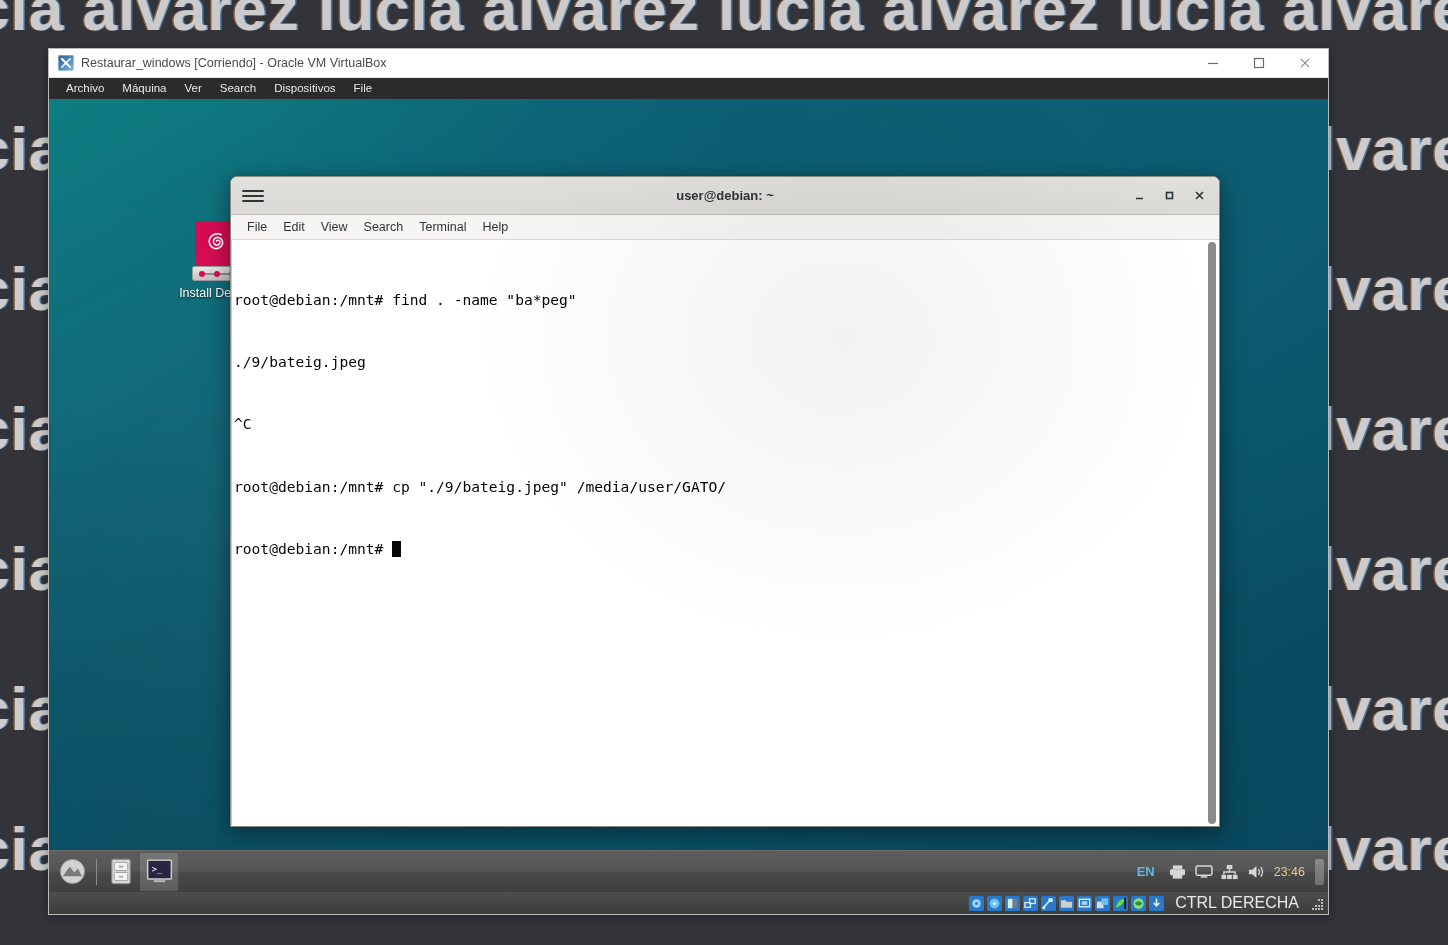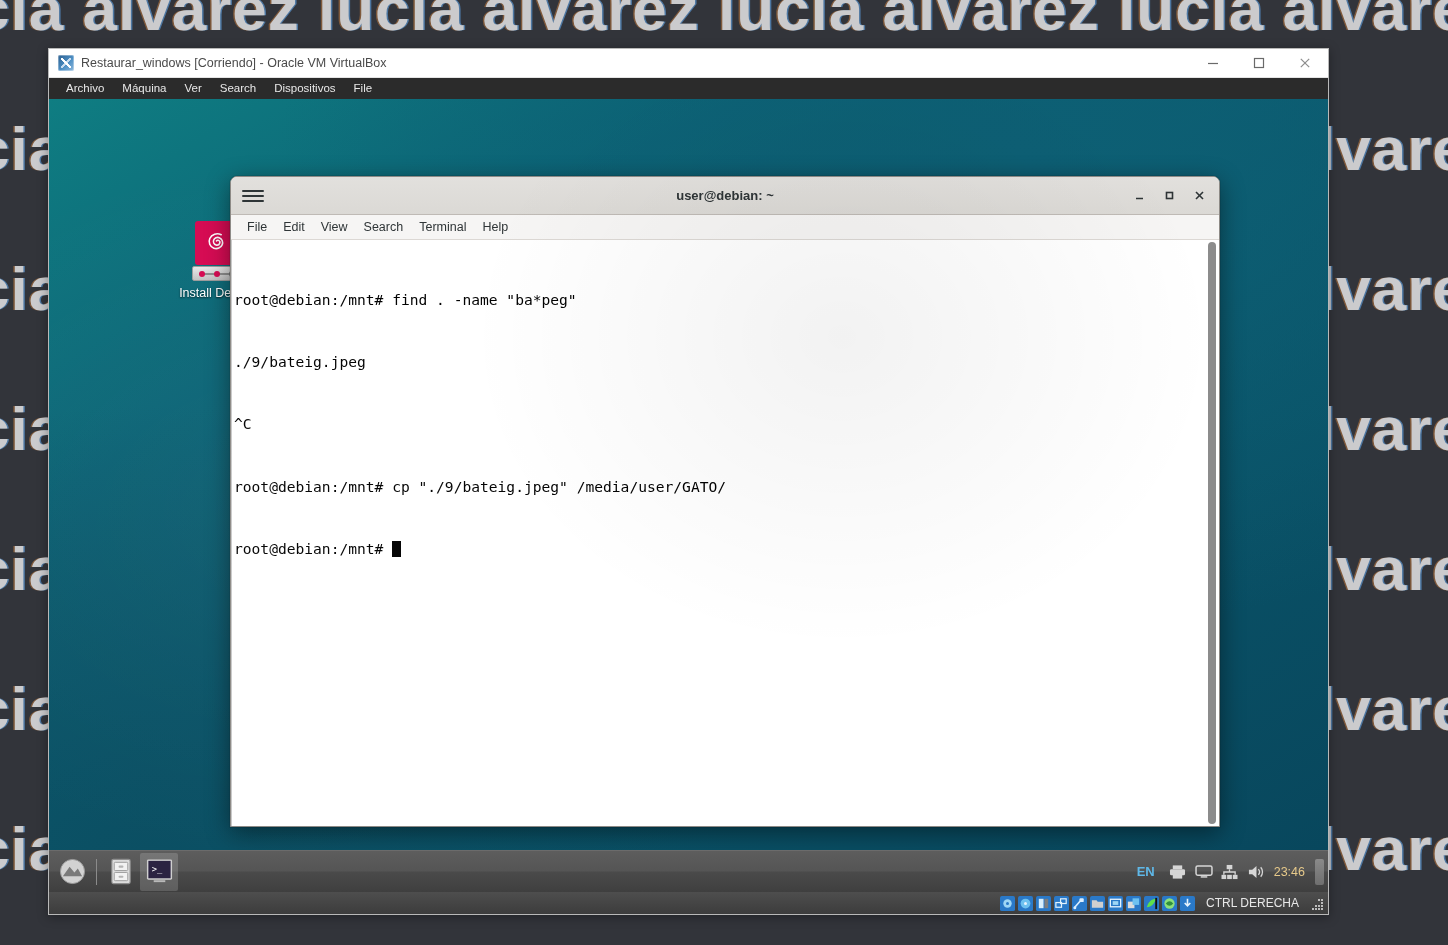--- a/index.html
+++ b/index.html
@@ -273,21 +273,21 @@
     height: 22px; flex: 0 0 22px;
     background: linear-gradient(180deg,#4e4e4e 0%, #3c3c3c 100%);
     display: flex; align-items: center; justify-content: flex-end;
     padding-right: 5px; gap: 3px;
   }
   .sb-ico {
     width: 15px; height: 15px;
     display: flex; align-items: center; justify-content: center;
   }
   #sb-hostkey {
-    font-size: 12px; color: #e8e8e8; margin: 0 6px 0 8px; white-space: nowrap;
+    font-size: 16px; color: #e8e8e8; margin: 0 6px 0 8px; white-space: nowrap;
   }
   #sb-grip {
     width: 13px; height: 13px; position: relative; margin-left: 2px;
   }
   #sb-grip i {
     position:absolute; width:2px; height:2px; background:#bdbdbd; border-radius:0;
   }
 </style>
 </head>
 <body>

